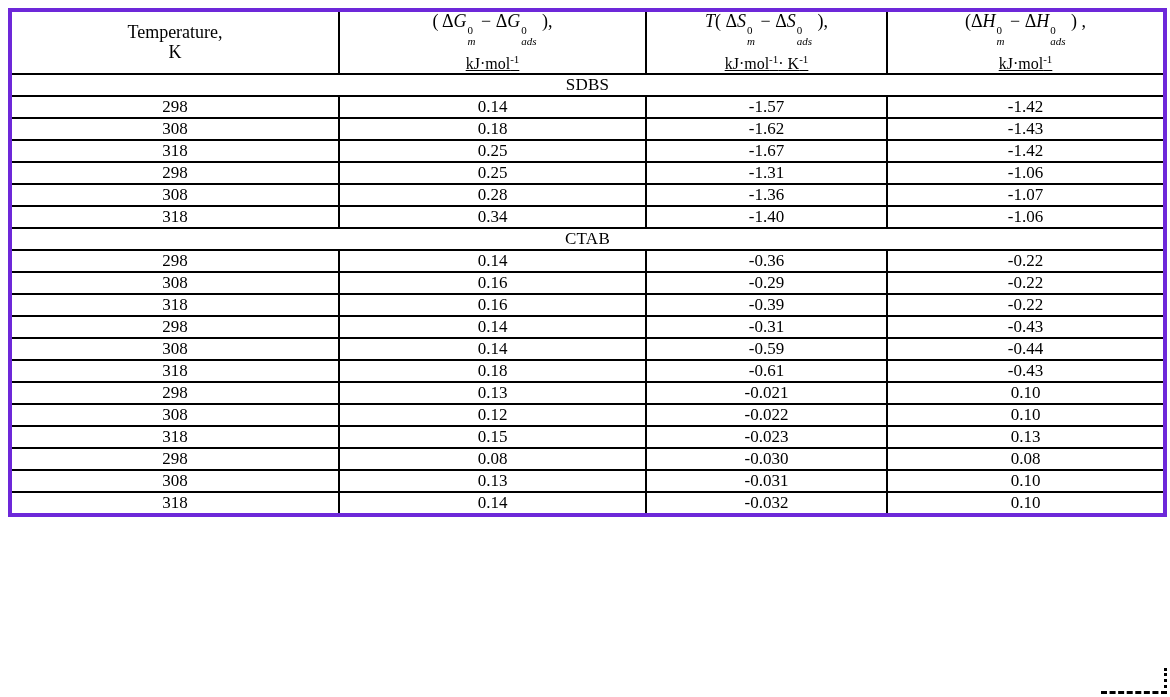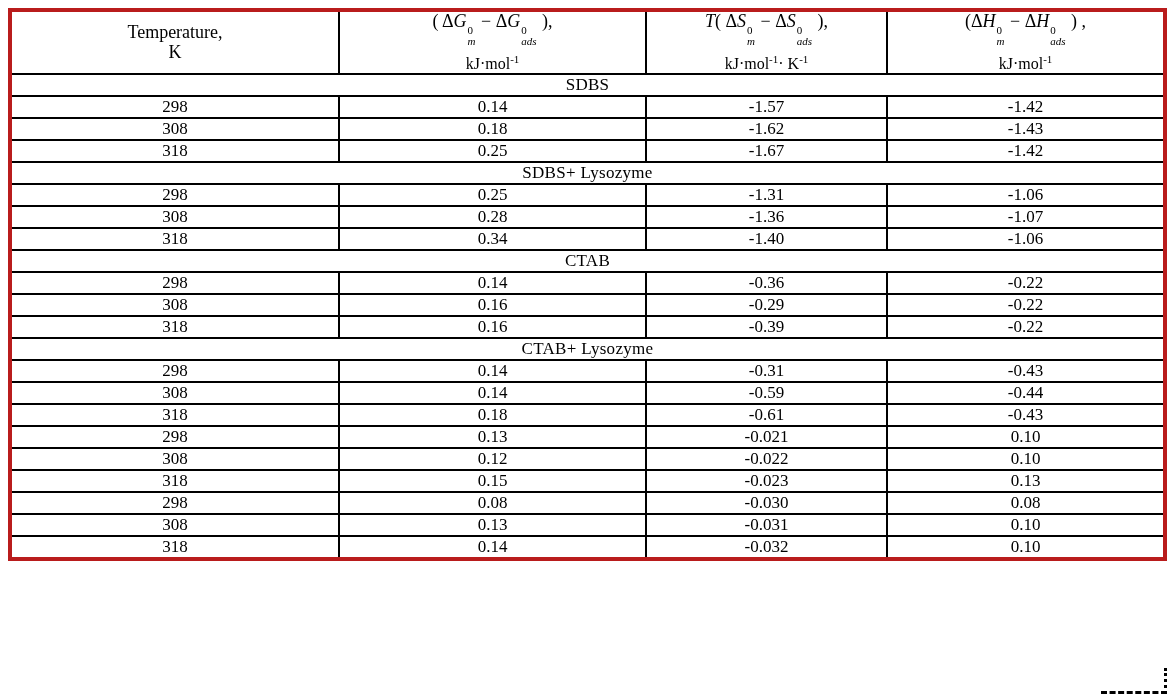--- a/index.html
+++ b/index.html
@@ -10,39 +10,39 @@
     font-family: "Liberation Serif", "DejaVu Serif", serif;
     color: #000;
     overflow: hidden;
   }
   table.thermo {
     position: absolute;
     left: 8px; top: 8px;
     width: 1155px;
     border-collapse: collapse;
     table-layout: fixed;
-    border: 4px solid #b91c1c;
+    border: 4px solid #6d28d9;
   }
   table.thermo th, table.thermo td {
     border: 2px solid #000;
     text-align: center;
     vertical-align: middle;
     padding: 0 4px;
     overflow: hidden;
   }
   thead tr { height: 60px; }
   thead th {
     font-weight: normal;
     font-size: 18px;
     border-bottom: 3px solid #000;
   }
   tbody tr { height: 18px; }
   tbody td { font-size: 17px; }
   td.section-title { font-size: 17px; letter-spacing: 0.3px; }
-  .units { font-size: 16px; line-height: 1.05; margin-top: 7px; }
+  .units { font-size: 16px; line-height: 1.05; margin-top: 7px; text-decoration: underline; }
   .units sup { font-size: 11px; }
   .expr { font-size: 18px; line-height: 1.1; white-space: nowrap; }
   .expr i { font-family: "Liberation Serif", serif; }
   .supsub {
     display: inline-flex;
     flex-direction: column;
     align-items: flex-start;
     font-size: 11px;
     line-height: 1.0;
     vertical-align: -7px;
@@ -126,23 +126,20 @@
         <td>-1.62</td>
         <td>-1.43</td>
       </tr>
       <tr>
         <td>318</td>
         <td>0.25</td>
         <td>-1.67</td>
         <td>-1.42</td>
       </tr>
       <tr>
-        <td colspan="4" class="section-title">SDBS+ Lysozyme</td>
-      </tr>
-      <tr>
         <td>298</td>
         <td>0.25</td>
         <td>-1.31</td>
         <td>-1.06</td>
       </tr>
       <tr>
         <td>308</td>
         <td>0.28</td>
         <td>-1.36</td>
         <td>-1.07</td>
@@ -166,23 +163,20 @@
         <td>308</td>
         <td>0.16</td>
         <td>-0.29</td>
         <td>-0.22</td>
       </tr>
       <tr>
         <td>318</td>
         <td>0.16</td>
         <td>-0.39</td>
         <td>-0.22</td>
-      </tr>
-      <tr>
-        <td colspan="4" class="section-title">CTAB+ Lysozyme</td>
       </tr>
       <tr>
         <td>298</td>
         <td>0.14</td>
         <td>-0.31</td>
         <td>-0.43</td>
       </tr>
       <tr>
         <td>308</td>
         <td>0.14</td>

